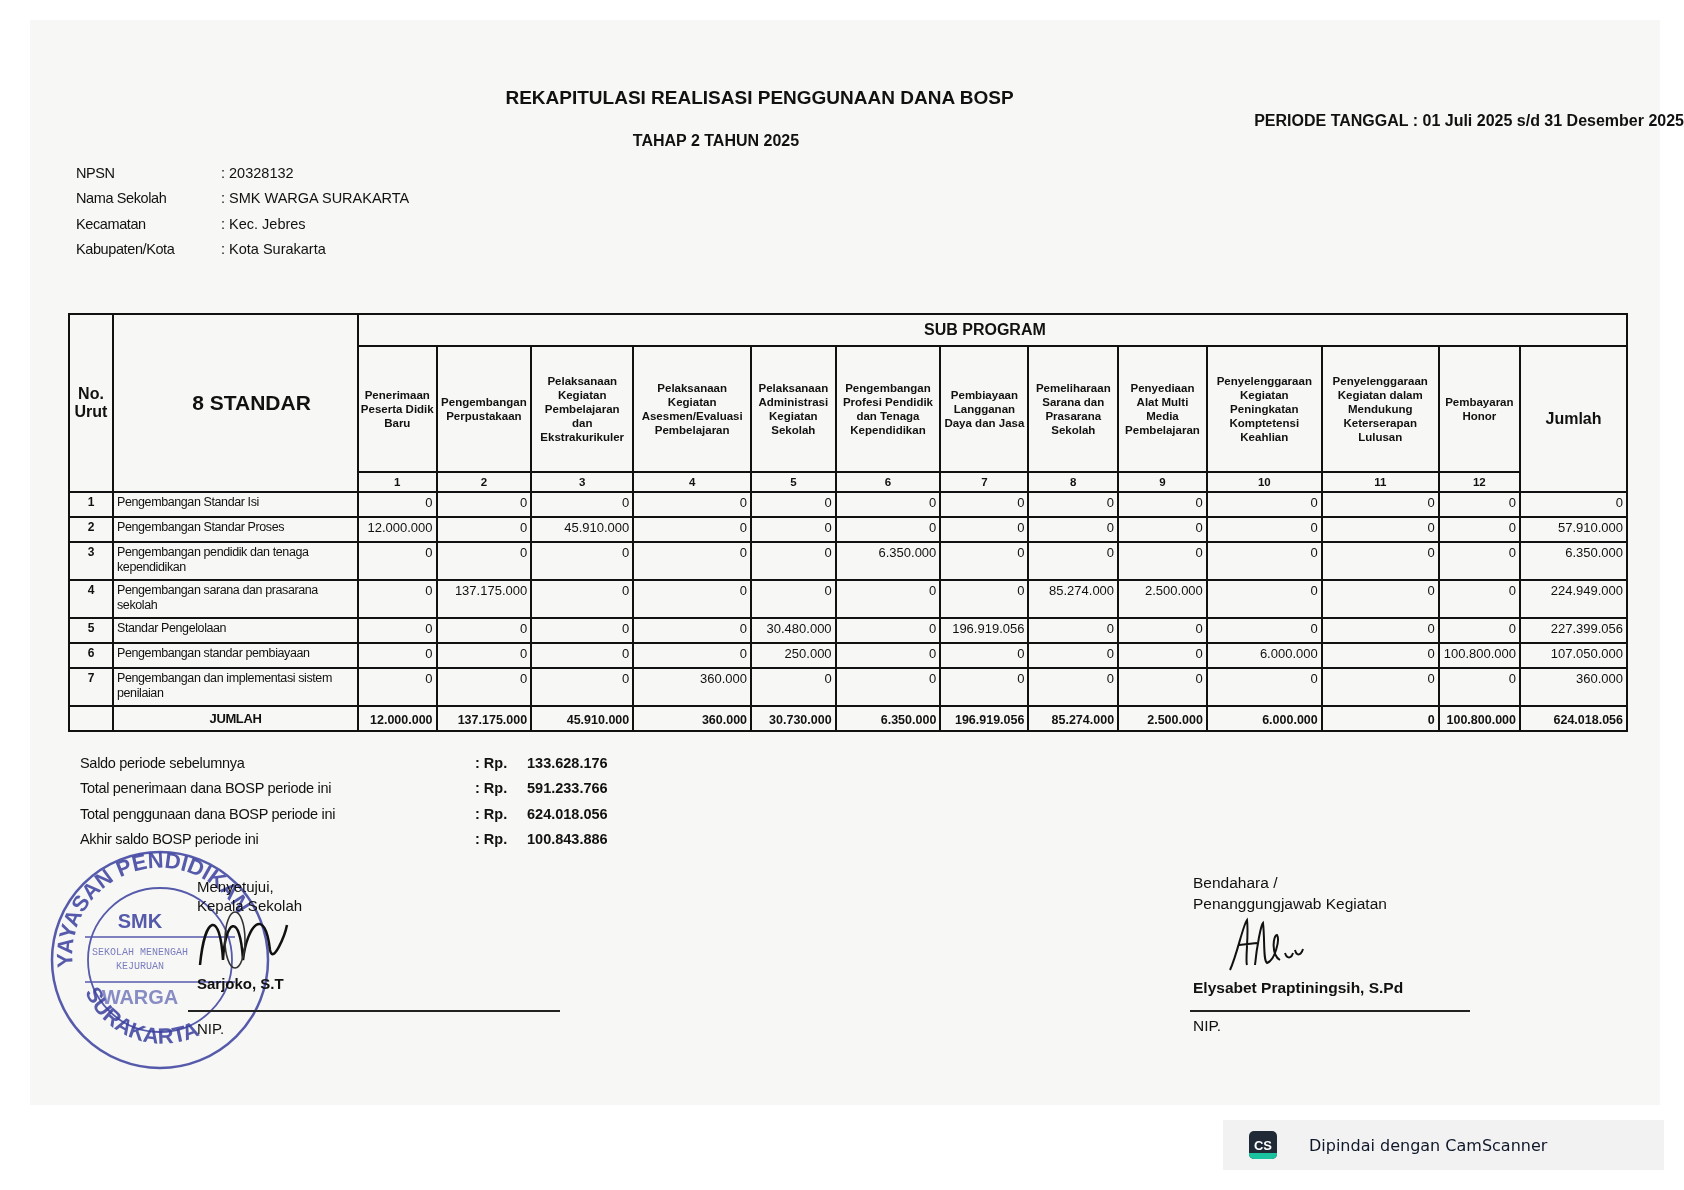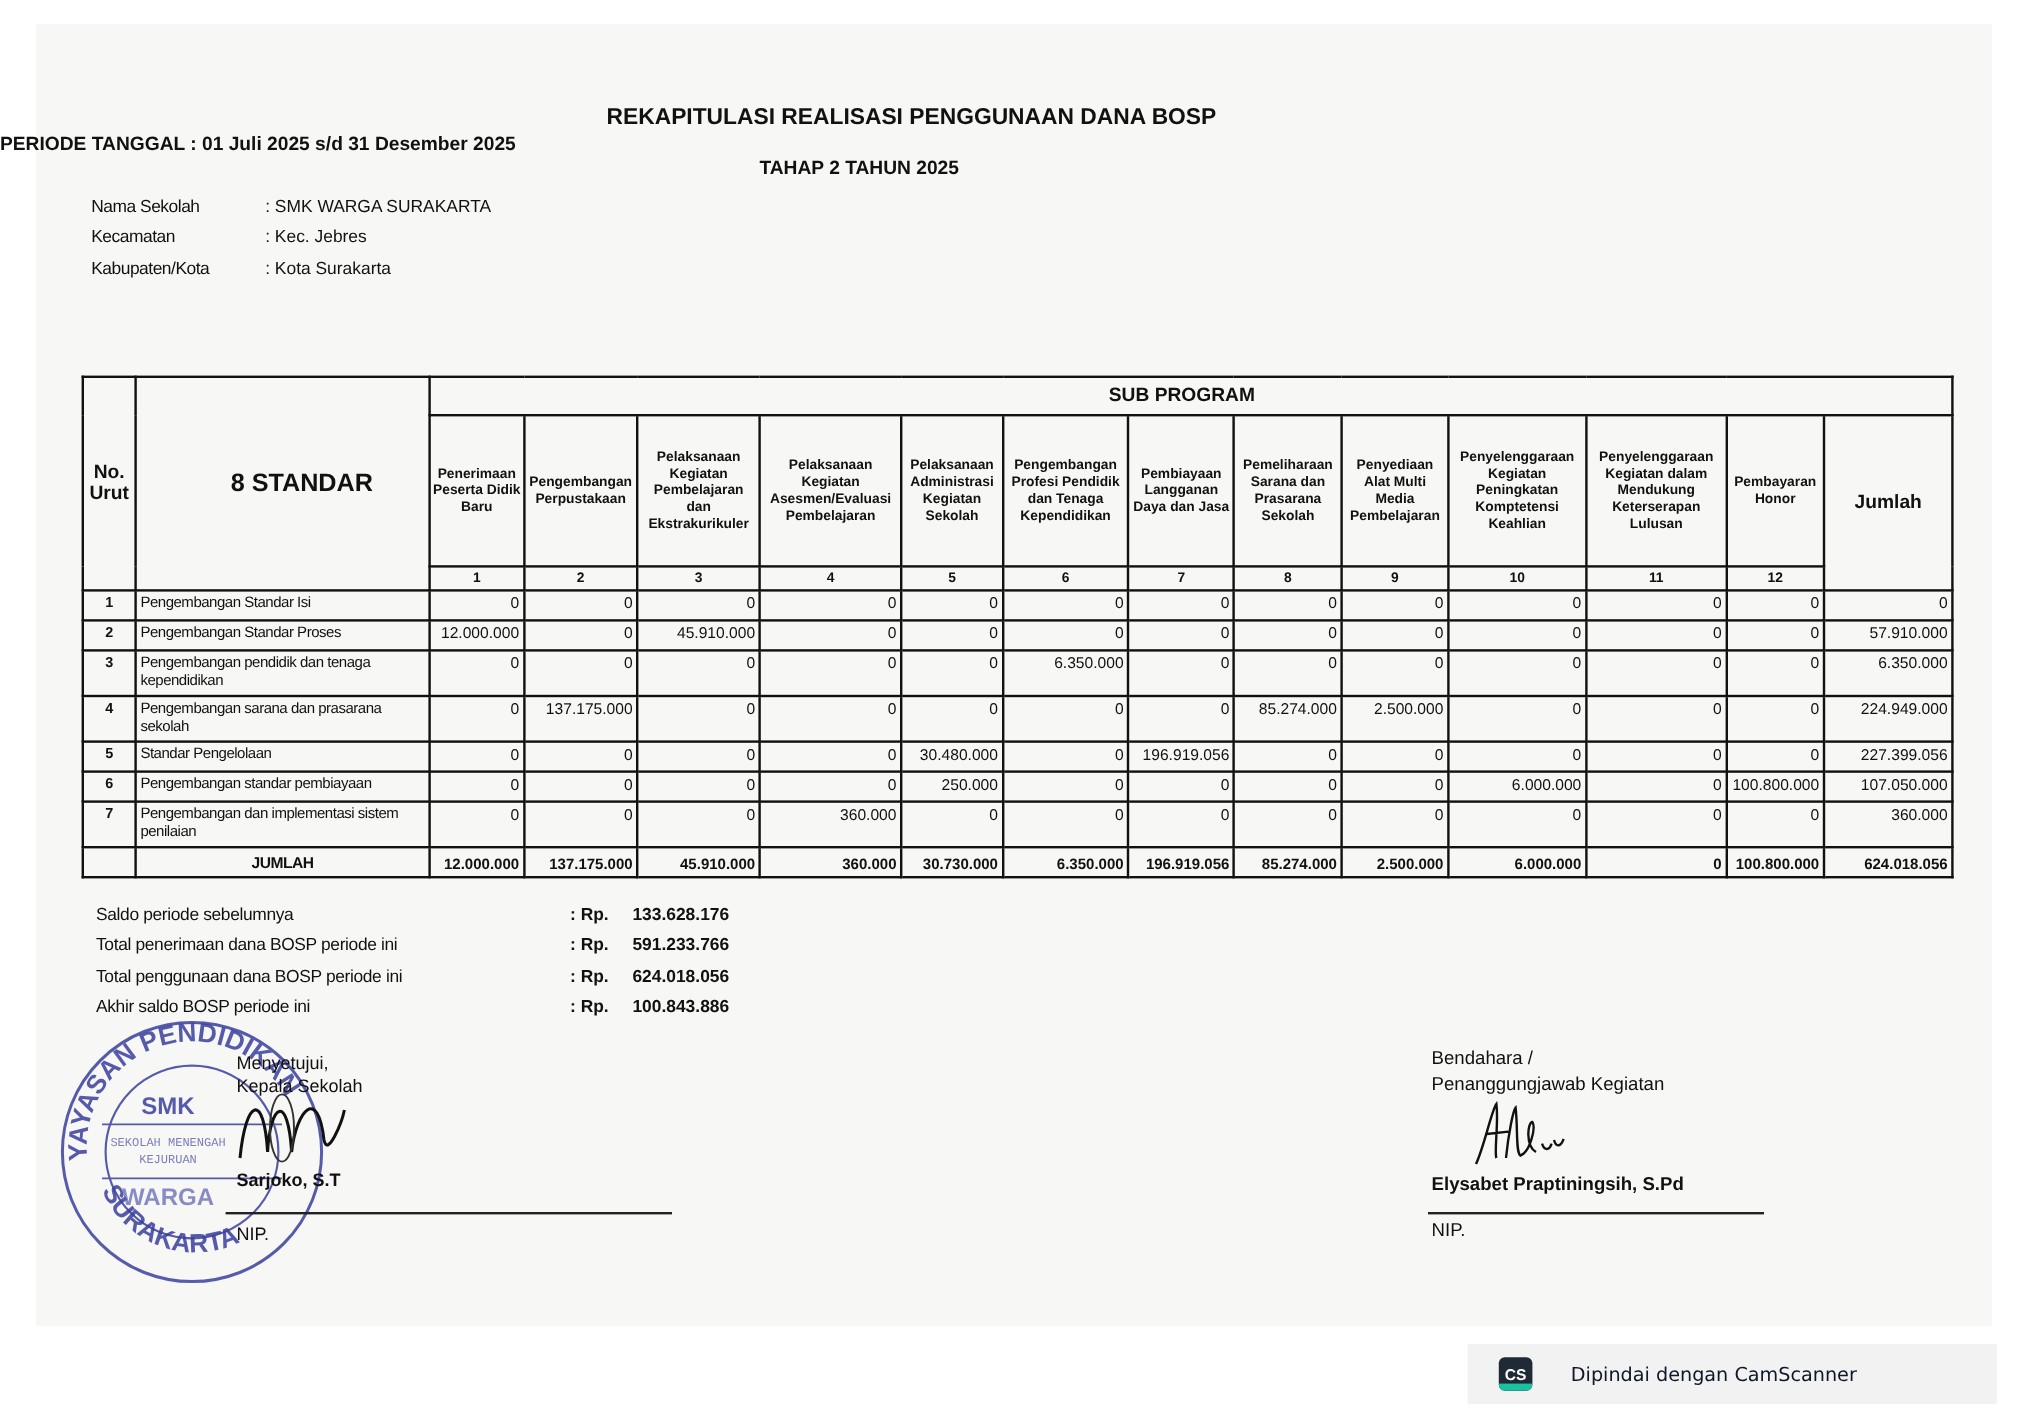--- a/index.html
+++ b/index.html
@@ -1,20 +1,20 @@
 <!DOCTYPE html>
 <html><head>
 <meta charset="utf-8">
 <style>
   * { box-sizing: border-box; margin: 0; padding: 0; }
   html, body { width: 1684px; height: 1190px; background: #ffffff; overflow: hidden; }
   body { font-family: "Liberation Sans", sans-serif; color: #111; position: relative; }
   .page { position: absolute; left: 30px; top: 20px; width: 1630px; height: 1085px; background: #f7f7f5; }
   .title-1 { position: absolute; left: 0; width: 1472px; top: 87px; font-size: 19px; font-weight: bold; text-align: center; padding-left: 47px; }
-  .title-2 { position: absolute; left: 0; width: 1684px; top: 112px; font-size: 16px; font-weight: bold; text-align: left; }
+  .title-2 { position: absolute; left: 0; width: 1684px; top: 112px; font-size: 16px; font-weight: bold; text-align: right; }
   .title-3 { position: absolute; left: 0; width: 1432px; top: 132px; font-size: 16px; font-weight: bold; text-align: center; }
 
   .info { position: absolute; left: 76px; top: 160px; font-size: 14.5px; }
   .info-row { height: 25.5px; display: flex; align-items: center; }
   .info-label { width: 145px; letter-spacing: -0.4px; }
   .info-value { }
 
   table.rekap { position: absolute; left: 68px; top: 313px; width: 1560px; border-collapse: collapse; font-size: 12.5px; }
   table.rekap td, table.rekap th { border: 2px solid #111; }
   th { font-weight: bold; }
@@ -60,20 +60,24 @@
 </head>
 <body>
 
 <div class="page"></div>
 
 <div class="title-1">REKAPITULASI REALISASI PENGGUNAAN DANA BOSP</div>
 <div class="title-2">PERIODE TANGGAL : 01 Juli 2025 s/d 31 Desember 2025</div>
 <div class="title-3">TAHAP 2 TAHUN 2025</div>
 
 <div class="info">
+  <div class="info-row">
+      <span class="info-label">NPSN</span>
+      <span class="info-value">: 20328132</span>
+    </div>
   <div class="info-row">
       <span class="info-label">Nama Sekolah</span>
       <span class="info-value">: SMK WARGA SURAKARTA</span>
     </div>
   <div class="info-row">
       <span class="info-label">Kecamatan</span>
       <span class="info-value">: Kec. Jebres</span>
     </div>
   <div class="info-row">
       <span class="info-label">Kabupaten/Kota</span>

